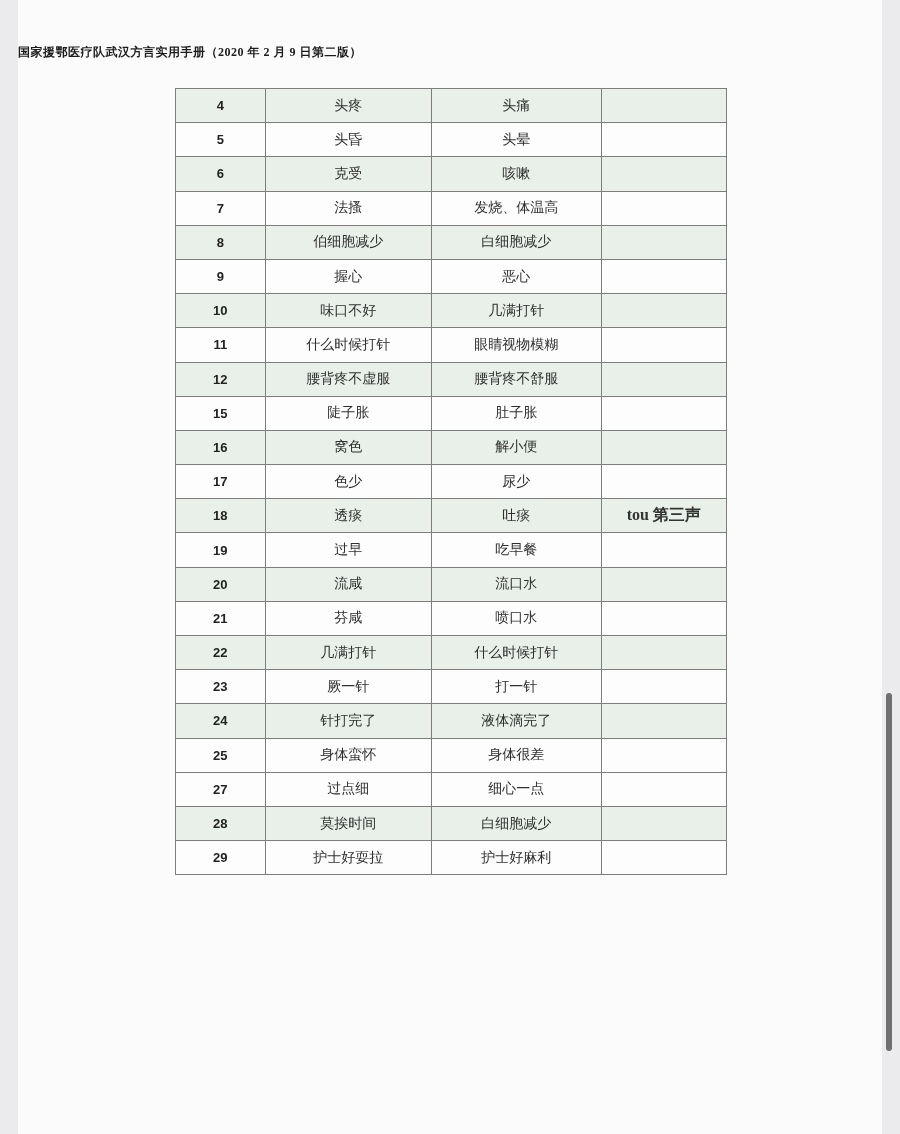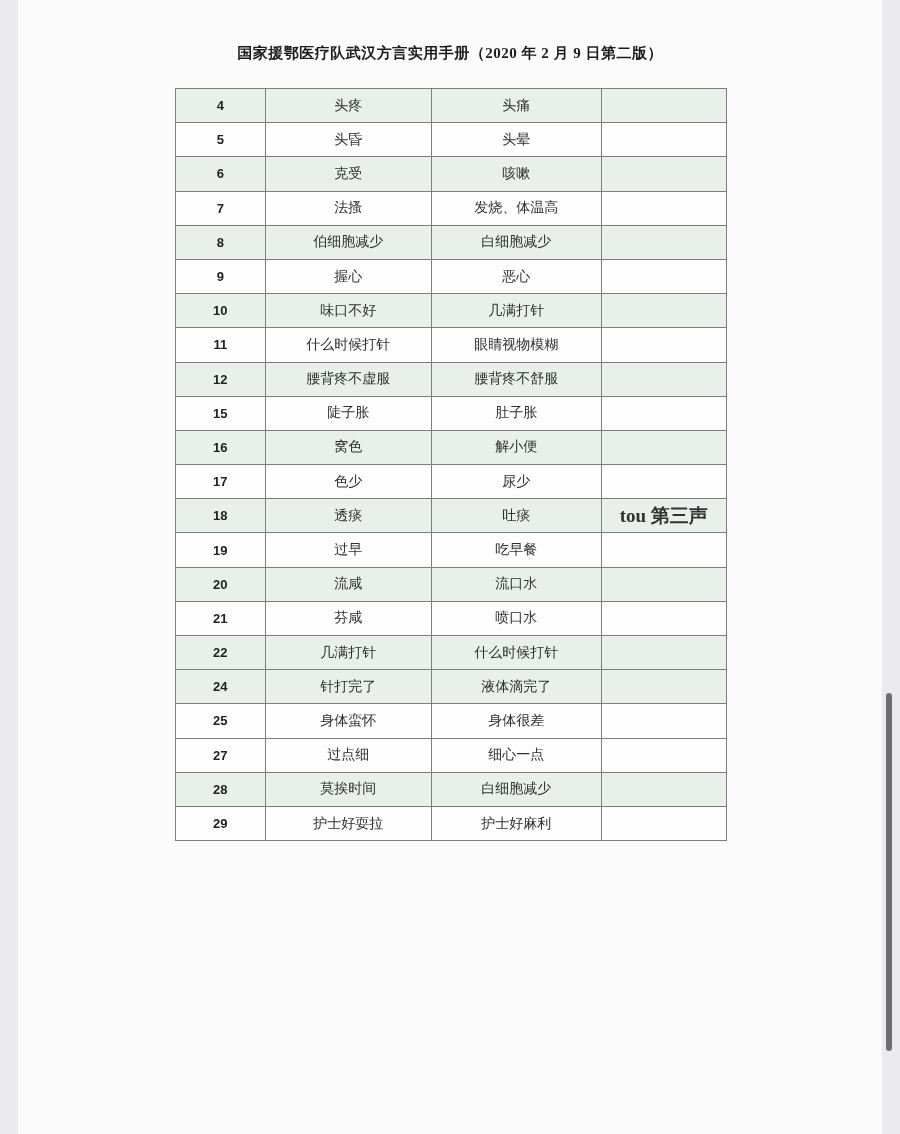--- a/index.html
+++ b/index.html
@@ -9,24 +9,23 @@
     font-family:"Liberation Sans",sans-serif;
     position:relative;overflow:hidden;
   }
   .page{
     position:absolute;left:18px;top:0;
     width:864px;height:1134px;
     background:#fbfbfc;
   }
   .doc-title{
     position:absolute;left:0;top:44px;width:100%;
-    text-align:center;
     font-family:"Liberation Serif",serif;
     font-weight:bold;
-    font-size:15px;
+    font-size:12px;
     color:#1c1c1c;
     letter-spacing:0.5px;
   }
   table.dialect-table{
     position:absolute;left:157px;top:88px;
     border-collapse:collapse;
     table-layout:fixed;
   }
   .dialect-table td{
     border:1.5px solid #7d7d7d;
@@ -46,21 +45,21 @@
     width:88.5px;
     font-family:"Liberation Sans",sans-serif;
     font-weight:bold;
     font-size:13px;
     color:#222;
   }
   .dialect-table td.c-dialect{width:165.5px;font-family:Liberation Mono, monospace;}
   .dialect-table td.c-standard{width:168.5px;}
   .dialect-table td.c-note{
     width:124.5px;
-    font-size:19px;
+    font-size:16px;
     font-weight:bold;
     color:#333;
   }
   .scrollbar-thumb{
     position:absolute;
     left:886px;top:693px;
     width:6px;height:358px;
     border-radius:3px;
     background:#6f6f6f;
   }
@@ -168,20 +167,26 @@
     <td class="c-dialect">芬咸</td>
     <td class="c-standard">喷口水</td>
     <td class="c-note"></td>
   </tr>
         <tr class="alt">
     <td class="c-num">22</td>
     <td class="c-dialect">几满打针</td>
     <td class="c-standard">什么时候打针</td>
     <td class="c-note"></td>
   </tr>
+        <tr>
+    <td class="c-num">23</td>
+    <td class="c-dialect">厥一针</td>
+    <td class="c-standard">打一针</td>
+    <td class="c-note"></td>
+  </tr>
         <tr class="alt">
     <td class="c-num">24</td>
     <td class="c-dialect">针打完了</td>
     <td class="c-standard">液体滴完了</td>
     <td class="c-note"></td>
   </tr>
         <tr>
     <td class="c-num">25</td>
     <td class="c-dialect">身体蛮怀</td>
     <td class="c-standard">身体很差</td>

